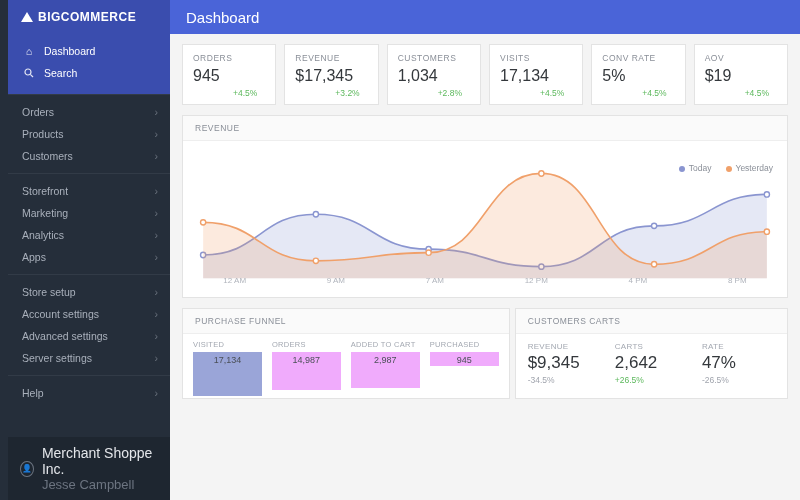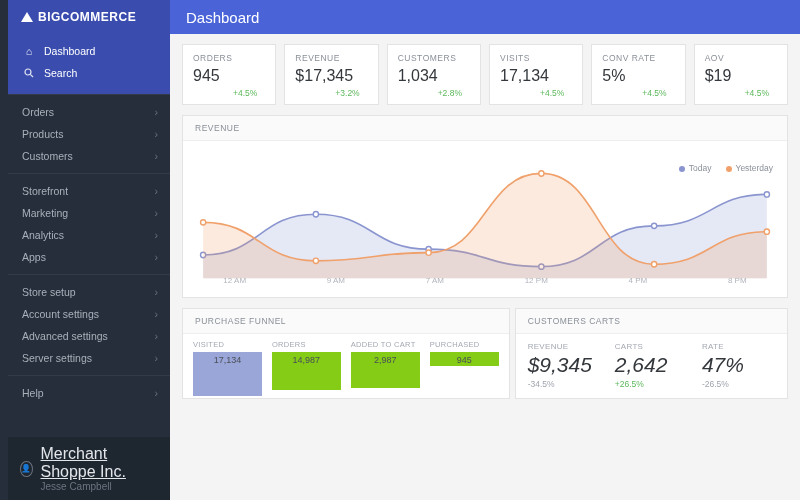--- a/index.html
+++ b/index.html
@@ -12,22 +12,22 @@
 .nav-top { background:#3a4dae; padding:6px 0 10px; }
 .nav-top .nav-item { color:#fff; }
 .nav-item { display:flex; align-items:center; padding:5px 14px; cursor:pointer; font-size:10.5px; position:relative; }
 .nav-item .ico { width:14px; display:inline-flex; justify-content:center; margin-right:8px; opacity:.85; }
 .nav-group { padding:6px 0; border-top:1px solid #323b47; }
 .nav-group:first-of-type { border-top:none; }
 .nav-item .chev { position:absolute; right:12px; opacity:.5; }
 .account { margin-top:auto; background:#1e2630; padding:8px 12px; display:flex; align-items:center; gap:8px; }
 .account .circ { width:16px; height:16px; border:1.5px solid #6c7480; border-radius:50%; display:flex; align-items:center; justify-content:center; font-size:8px; color:#6c7480; }
 .account .txt { display:flex; flex-direction:column; }
-.account .store { color:#e4e6ea; font-size:16px;text-decoration:underline; }
-.account .user { color:#6c7480; font-size:10px; }
+.account .store { color:#e4e6ea; font-size:14px; }
+.account .user { color:#6c7480; font-size:13px; }
 
 
 .main { flex:1; display:flex; flex-direction:column; overflow:hidden; }
 .topbar { height:34px; background:#4a64d8; color:#fff; display:flex; align-items:center; padding:0 16px; font-size:15px; font-weight:400; }
 .content { flex:1; padding:10px 12px; overflow:hidden; }
 
 
 .kpis { display:flex; gap:8px; margin-bottom:10px; }
 .kpi { flex:1; background:#fff; border:1px solid #e3e3e3; padding:8px 10px 6px; }
 .kpi .label { font-size:8.5px; color:#8a8f98; letter-spacing:.5px; margin-bottom:4px; }
@@ -41,31 +41,31 @@
 .chart-legend { position:absolute; top:6px; right:14px; display:flex; gap:14px; font-size:8.5px; color:#8a8f98;margin-top:16px; }
 .chart-legend .dot { display:inline-block; width:6px; height:6px; border-radius:50%; margin-right:4px; vertical-align:middle; }
 .xlabels { position:absolute; bottom:12px; left:0; right:0; display:flex; justify-content:space-around; font-size:8px; color:#b0b4bc;text-align:right; }
 
 .row2 { display:flex; gap:5px; }
 .panel.funnel { flex:1.2; }
 .panel.carts { flex:1; }
 .fun-body { display:flex; padding:6px 10px 0; gap:10px; height:64px; overflow:hidden; }
 .fun-col { flex:1; }
 .fun-col .fh { font-size:7.5px; color:#a3a8b1; letter-spacing:.3px; margin-bottom:3px; }
-.fun-col .bar { background:#84cc16; width:100%; position:relative; }
+.fun-col .bar { background:#f0abfc; width:100%; position:relative; }
 .fun-col .bar.b1 { height:44px; background:#9aa5d8; }
 .fun-col .bar.b2 { height:38px; }
 .fun-col .bar.b3 { height:36px; }
 .fun-col .bar.b4 { height:14px; }
 .fun-col .bval { font-size:9px; color:#4a4f57; text-align:center; padding-top:3px; }
 
 .carts-body { display:flex; padding:8px 12px 0; gap:14px; }
 .cstat { flex:1; }
 .cstat .cl { font-size:8px; color:#a3a8b1; letter-spacing:.3px; margin-bottom:2px; }
-.cstat .cv { font-size:21px; color:#34383c; margin-bottom:2px;font-style:italic; }
+.cstat .cv { font-size:17px; color:#34383c; margin-bottom:2px; }
 .cstat .cd { font-size:8.5px; }
 .cd.neg { color:#a0a4ad; }
 .cd.pos { color:#5cb85c; }
 </style>
 </head>
 <body>
 
 <div class="sidebar">
   <div class="logo">
     <svg width="14" height="12" viewBox="0 0 14 12">

